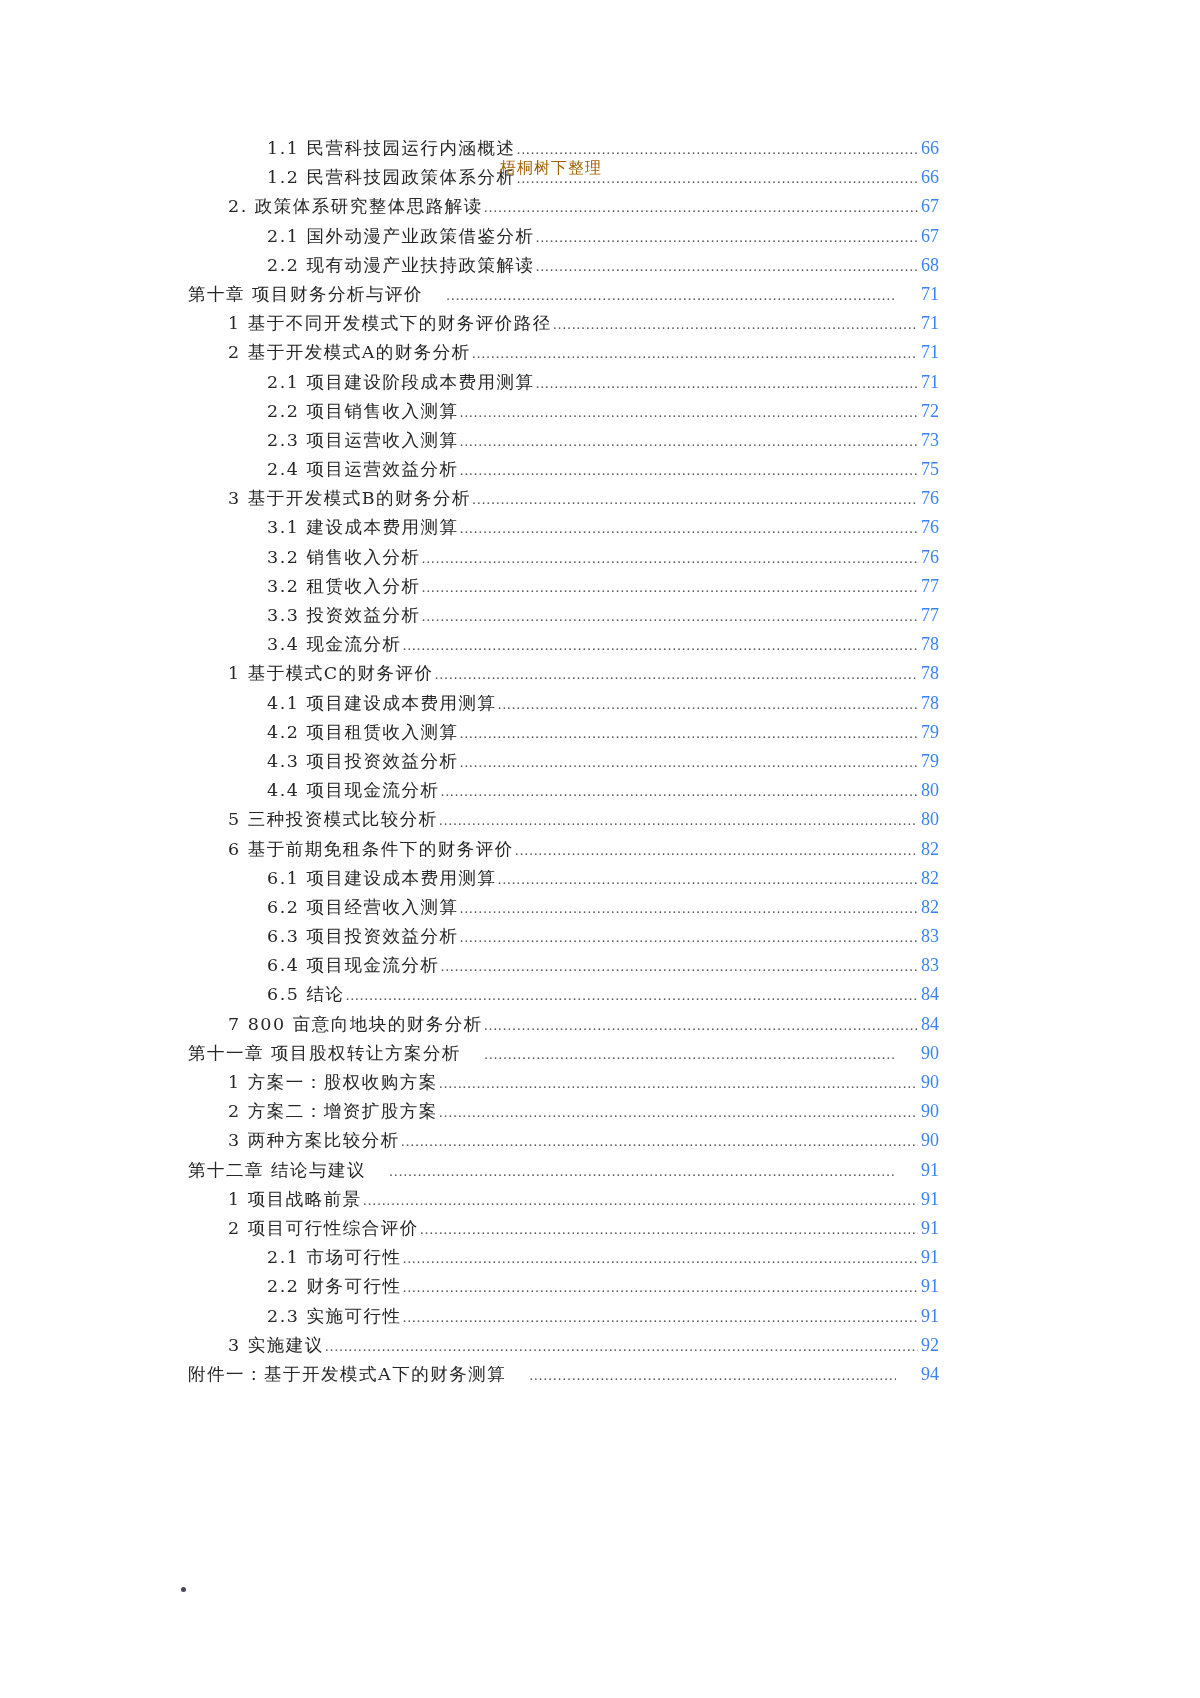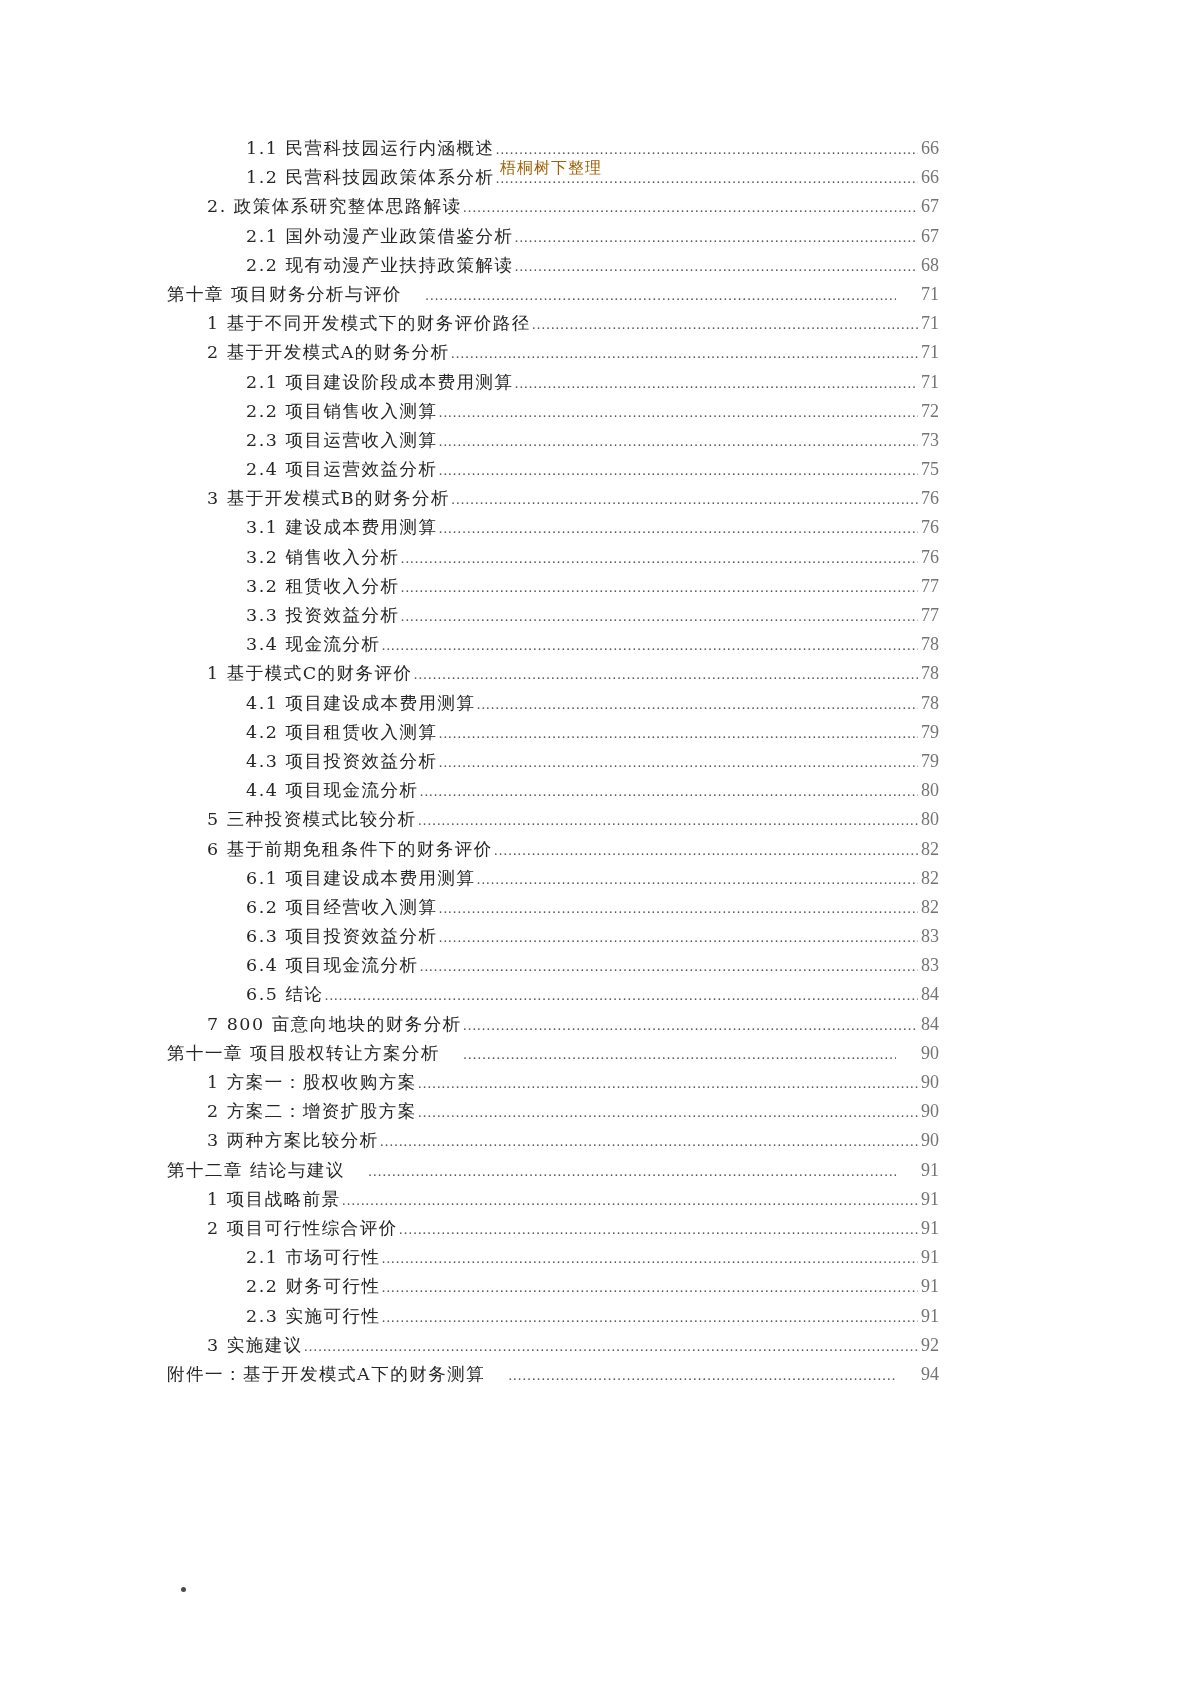--- a/index.html
+++ b/index.html
@@ -29,20 +29,21 @@
       top: 134px;
       width: 772px;
     }
     .toc-row {
       display: flex;
       align-items: baseline;
       height: 29.2px;
       line-height: 29.2px;
       font-size: 17.5px;
       white-space: nowrap;
+      margin-left: 21px;
     }
     .toc-row.lvl-0 { padding-left: 0px; gap: 22px; }
     .toc-row.lvl-1 { padding-left: 40px; }
     .toc-row.lvl-2 { padding-left: 79px; }
     .toc-title {
       flex: 0 0 auto;
       letter-spacing: 1.5px;
       color: #262626;
     }
     .toc-leader {
@@ -55,21 +56,21 @@
       position: relative;
       top: 0px;
     }
     .toc-leader::before {
       content: "................................................................................................................................................................................................................................";
     }
     .toc-page {
       flex: 0 0 auto;
       font-family: "Liberation Serif", "DejaVu Serif", serif;
       font-size: 18px;
-      color: #737373;
+      color: #3b82f6;
       text-align: right;
       min-width: 20px;
     }
     .watermark {
       position: absolute;
       left: 500px;
       top: 158px;
       font-family: "DejaVu Sans", "Liberation Sans", sans-serif;
       font-size: 16px;
       color: #a16207;

